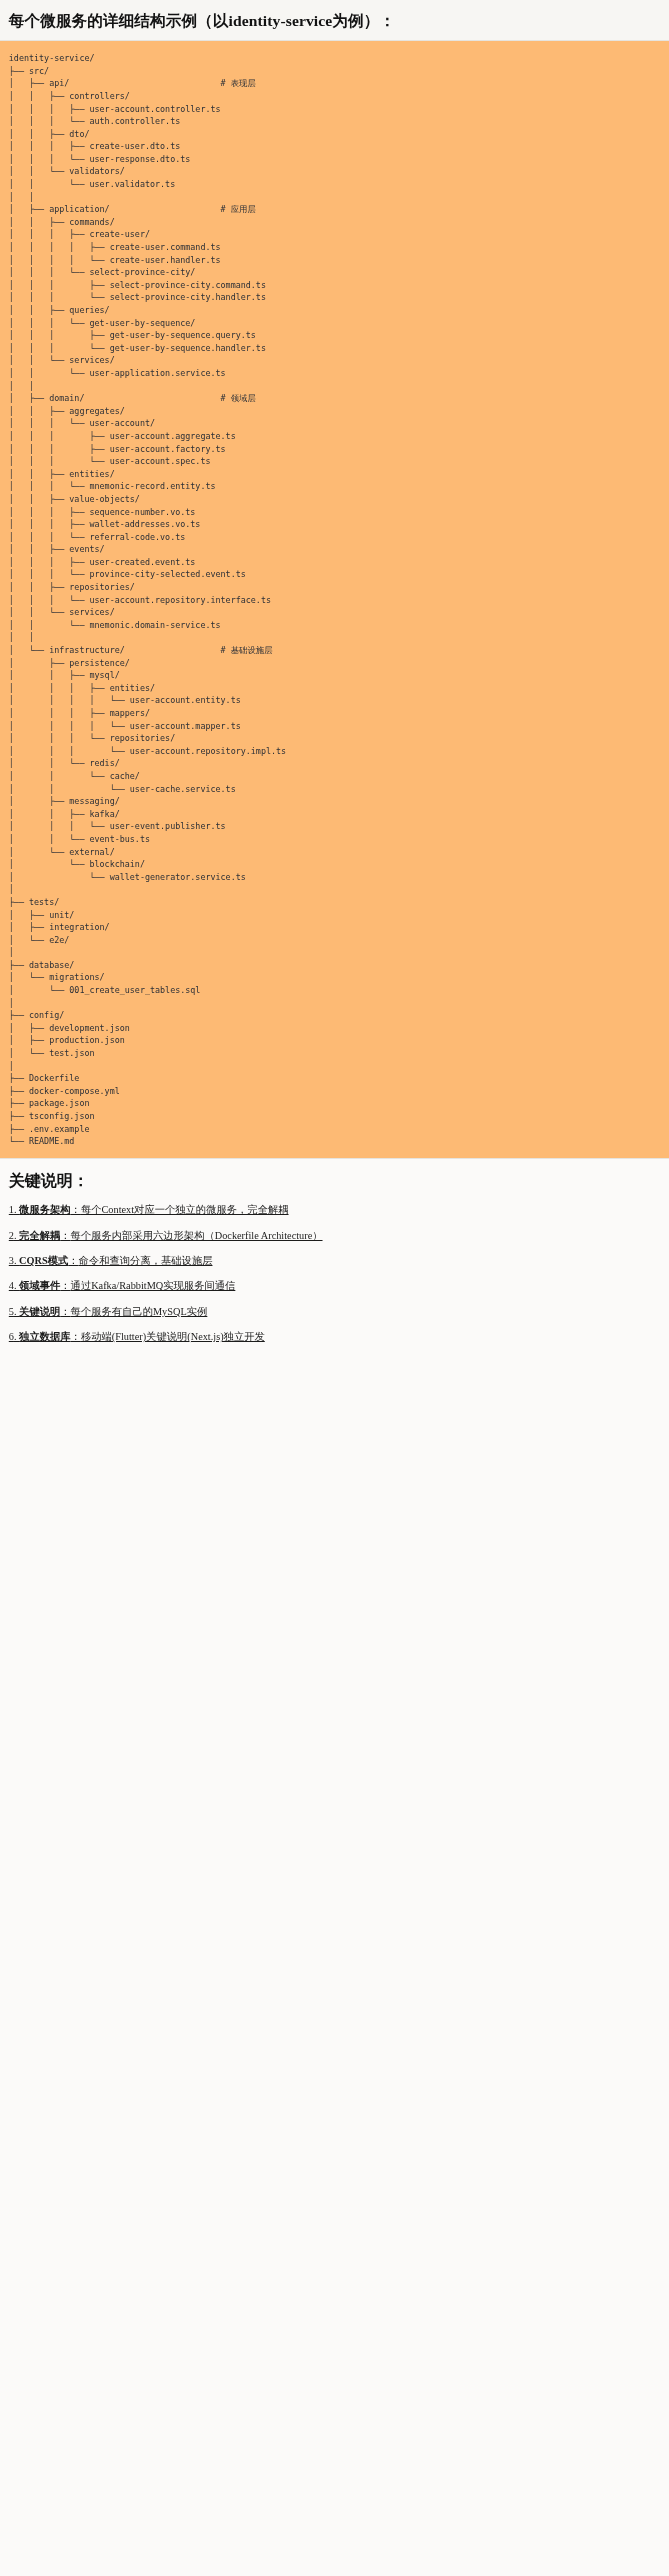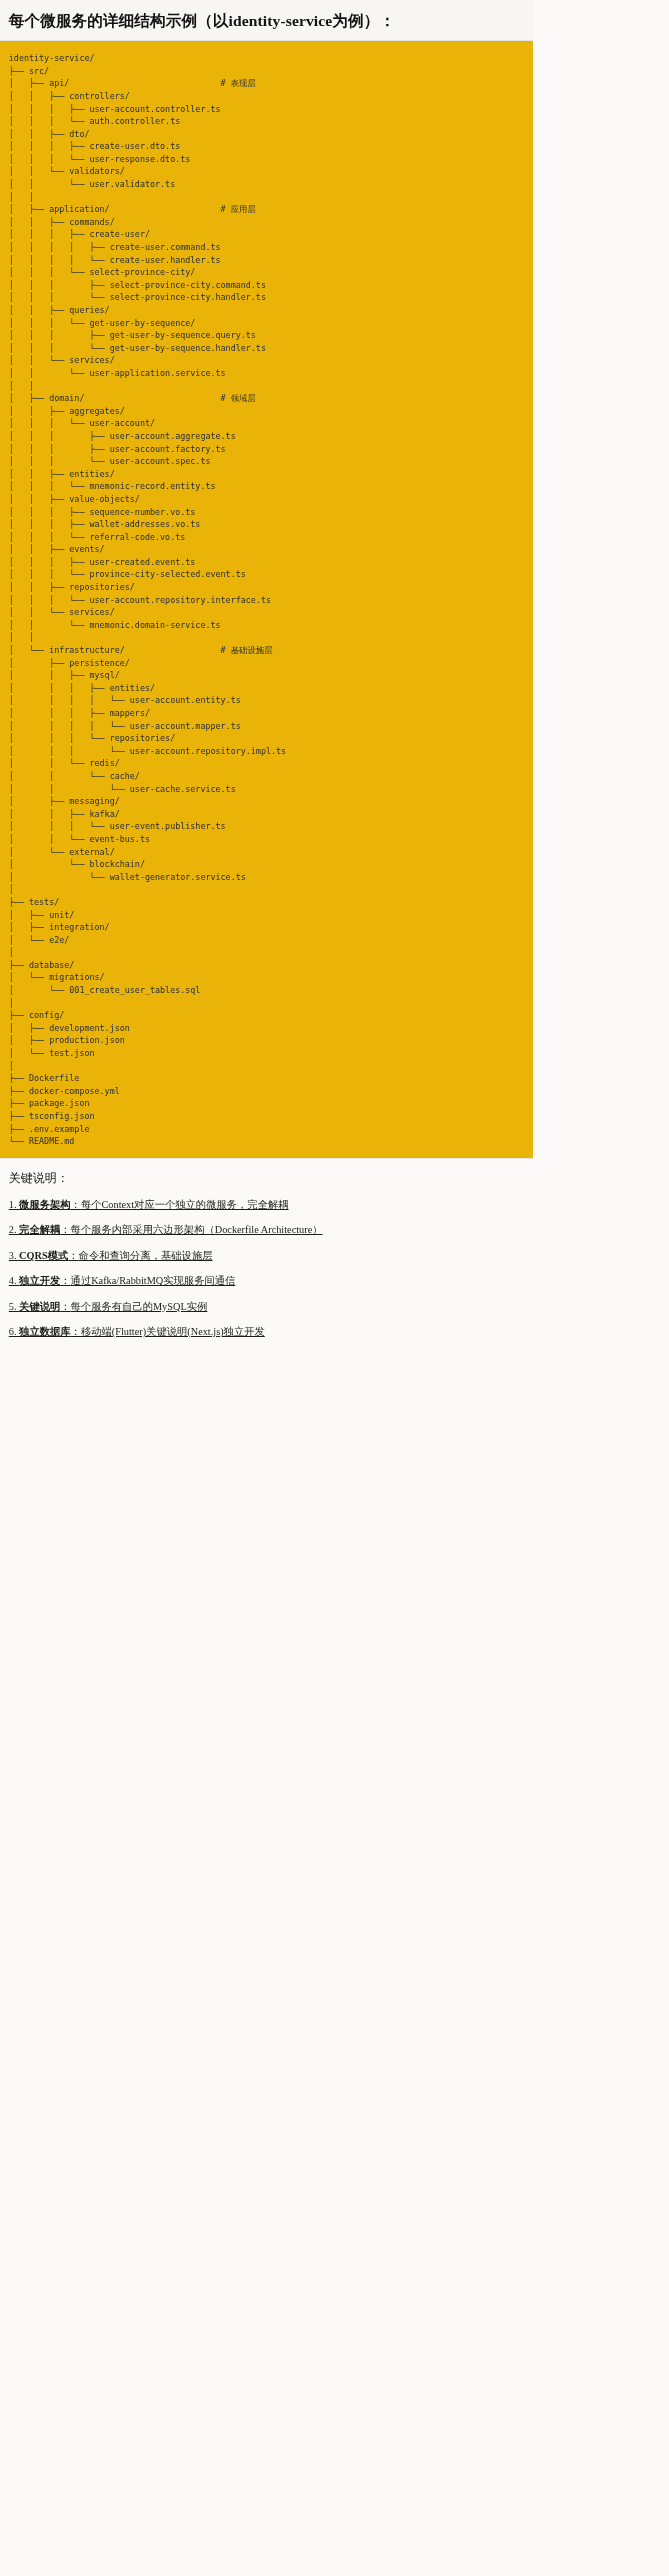--- a/index.html
+++ b/index.html
@@ -8,42 +8,42 @@
     padding: 0;
     background: #fbfaf9;
   }
   body {
     width: 669px;
     font-family: "Liberation Sans", sans-serif;
     color: #1a1a1a;
     -webkit-font-smoothing: antialiased;
   }
   .page {
-    width: 533px;
+    width: 669px;
     box-sizing: border-box;
     background: #fbfaf9;
   }
 
   
   .doc-title {
     font-family: "Liberation Serif", serif;
     font-weight: bold;
     font-size: 15.6px;
     line-height: 1.35;
     color: #121212;
     padding: 10px 8.8px 8.8px 8.8px;
     margin: 0;
     background: #f7f6f3;
     border-bottom: 0.6px solid #e6e4df;
     letter-spacing: 0.1px;
   }
 
   
   .code-block {
-    background: #eab308;
+    background: #fdba74;
     padding: 11.3px 8.8px 10px 8.8px;
     margin: 0;
     border-bottom: 0.6px solid #e6e4df;
   }
   pre.tree {
     margin: 0;
     font-family: "DejaVu Sans Mono", "Liberation Mono", monospace;
     font-size: 8.4px;
     line-height: 12.6px;
     color: #2b2f36;
@@ -51,22 +51,22 @@
     tab-size: 4;
   }
 
   
   .notes {
     padding: 12.5px 8.8px 10px 8.8px;
     background: #fbfaf9;
   }
   .notes-title {
     font-family: "Liberation Serif", serif;
-    font-weight: normal;
-    font-size: 12px;
+    font-weight: bold;
+    font-size: 16px;
     color: #121212;
     margin: 0 0 10px 0;
     line-height: 1.3;
   }
   ol.notes-list {
     margin: 0 0 2.5px 0;
     padding: 0;
     list-style: none;
     counter-reset: noteitem;
   }
@@ -206,21 +206,21 @@
       <li>
         <span class="note-term">微服务架构</span><span class="note-sep">：</span><span class="note-desc">每个Context对应一个独立的微服务，完全解耦</span>
       </li>
       <li>
         <span class="note-term">完全解耦</span><span class="note-sep">：</span><span class="note-desc">每个服务内部采用六边形架构（Dockerfile Architecture）</span>
       </li>
       <li>
         <span class="note-term">CQRS模式</span><span class="note-sep">：</span><span class="note-desc">命令和查询分离，基础设施层</span>
       </li>
       <li>
-        <span class="note-term">独立开发</span><span class="note-sep">：</span><span class="note-desc">通过Kafka/RabbitMQ实现服务间通信</span>
+        <span class="note-term">领域事件</span><span class="note-sep">：</span><span class="note-desc">通过Kafka/RabbitMQ实现服务间通信</span>
       </li>
       <li>
         <span class="note-term">关键说明</span><span class="note-sep">：</span><span class="note-desc">每个服务有自己的MySQL实例</span>
       </li>
       <li>
         <span class="note-term">独立数据库</span><span class="note-sep">：</span><span class="note-desc">移动端(Flutter)关键说明(Next.js)独立开发</span>
       </li>
     </ol>
 
   </div>

